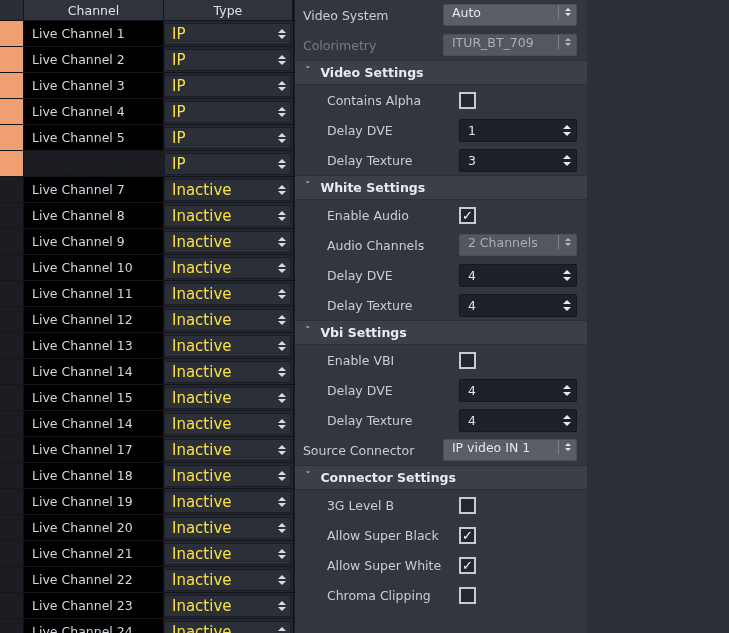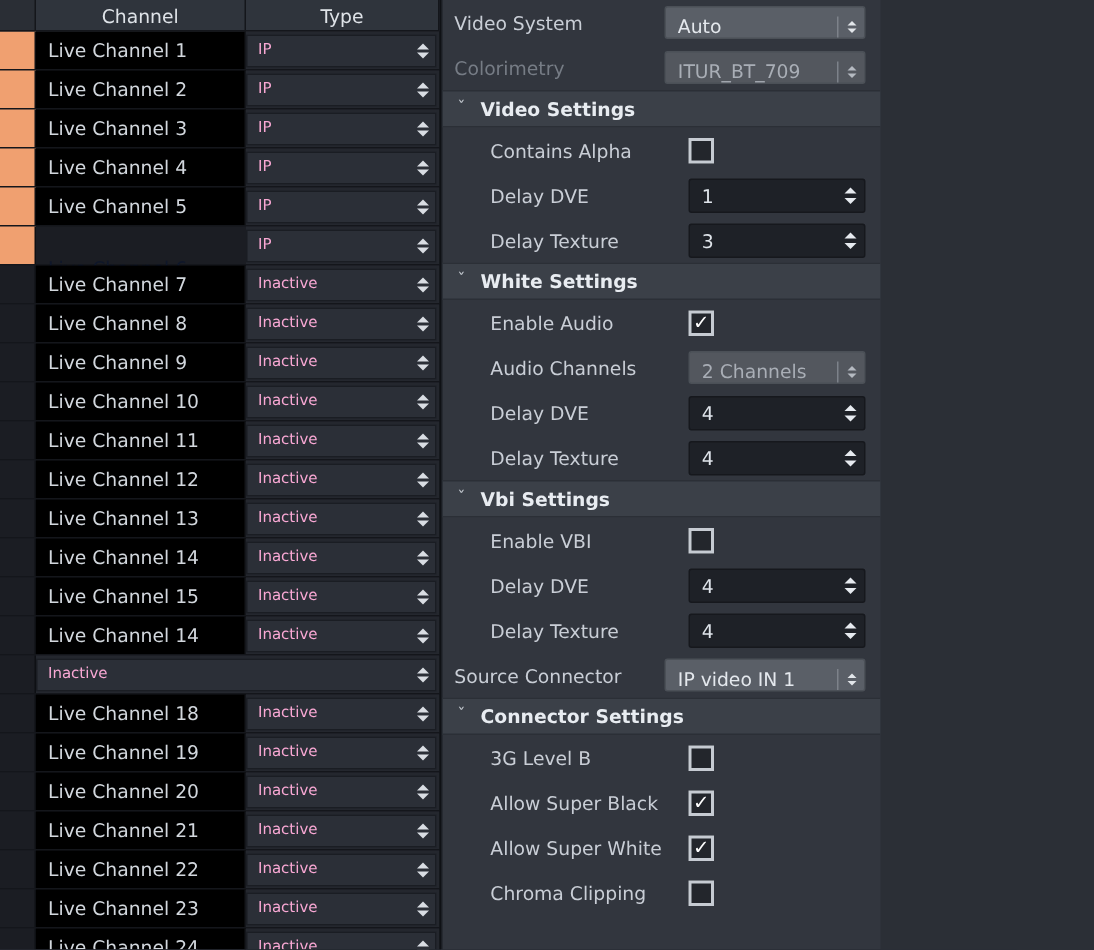--- a/index.html
+++ b/index.html
@@ -64,21 +64,21 @@
     display: flex; align-items: center;
     background: #24272e;
     padding: 2px 2px 2px 0;
   }
   .type-combo {
     flex: 1 1 auto; height: 22px;
     background: #2b2f37;
     border: 1px solid #1a1d23;
     display: flex; align-items: center; justify-content: space-between;
     padding: 0 4px 0 7px;
-    color: #f9a8d4; font-size: 10px;
+    color: #fde047; font-size: 15px;
   }
   .row.selected .type-combo { background: #2b2f37; }
 
   
   .mini-spin { display: flex; flex-direction: column; align-items: center; gap: 2px; }
   .tri-up {
     width: 0; height: 0;
     border-left: 4px solid transparent; border-right: 4px solid transparent;
     border-bottom: 4px solid #d9dde3;
   }
@@ -109,21 +109,21 @@
   .lbl.disabled { color: #767c85; }
   .lbl.w-main { width: 140px; }
   .lbl.w-indent { width: 132px; margin-left: 24px; }
 
   
   .combo {
     height: 22px; flex: 1 1 auto;
     background: #5a5f67;
     border: 1px solid #4b5057;
     border-radius: 2px;
-    display: flex; align-items: flex-end; justify-content: space-between;
+    display: flex; align-items: flex-start; justify-content: space-between;
     padding: 0 5px 0 8px;
     color: #e4e8ed; font-size: 12.5px;
   }
   .combo.disabled { background: #53575e; color: #a9aeb6; }
   .combo-right { display: flex; align-items: center; gap: 6px; }
   .combo-sep { width: 1px; height: 14px; background: #7d828a; }
   .combo .tri-up, .combo .tri-down { border-width: 3.5px; }
   .combo .tri-up { border-bottom-color: #e2e6ea; border-left-color:transparent; border-right-color:transparent;}
   .combo .tri-down { border-top-color: #e2e6ea; border-left-color:transparent; border-right-color:transparent;}
   .combo.disabled .tri-up { border-bottom-color: #b5bac1; }
@@ -391,20 +391,21 @@
               <span>Inactive</span>
               <span class="mini-spin">
                 <span class="tri-up"></span>
                 <span class="tri-down"></span>
               </span>
             </div>
           </div>
         </div>
         <div class="row">
           <div class="cell-ind"></div>
+          <div class="cell-name">Live Channel 17</div>
           <div class="cell-type">
             <div class="type-combo">
               <span>Inactive</span>
               <span class="mini-spin">
                 <span class="tri-up"></span>
                 <span class="tri-down"></span>
               </span>
             </div>
           </div>
         </div>

